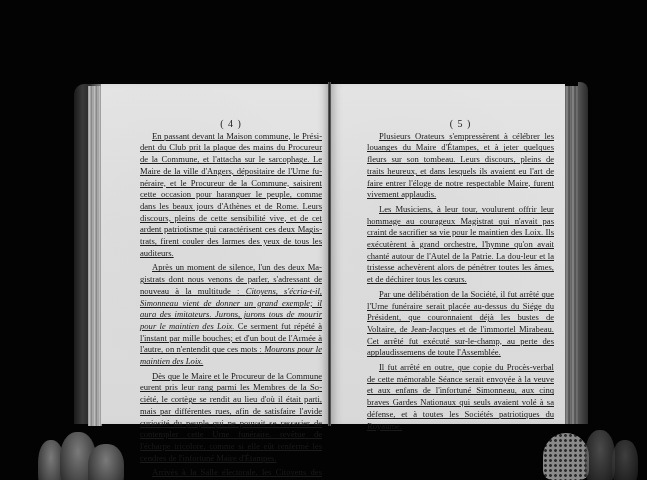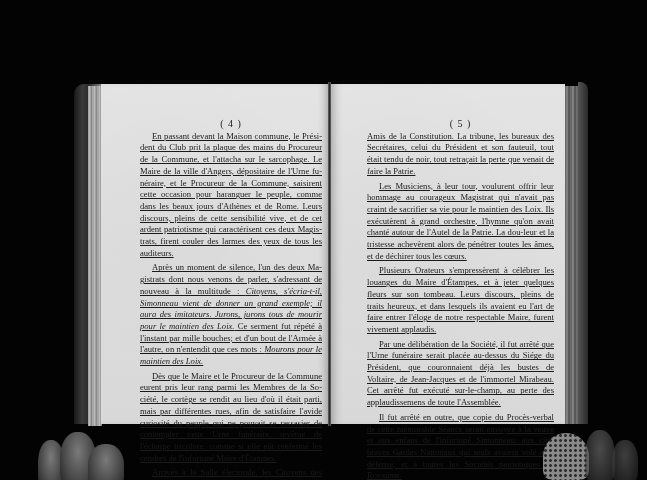--- a/index.html
+++ b/index.html
@@ -92,23 +92,22 @@
         <div class="para"><span>En passant devant la Maison commune, le Prési-dent du Club prit la plaque des mains du Procureur de la Commune, et l'attacha sur le sarcophage. Le Maire de la ville d'Angers, dépositaire de l'Urne fu-néraire, et le Procureur de la Commune, saisirent cette occasion pour haranguer le peuple, comme dans les beaux jours d'Athènes et de Rome. Leurs discours, pleins de cette sensibilité vive, et de cet ardent patriotisme qui caractérisent ces deux Magis-trats, firent couler des larmes des yeux de tous les auditeurs.</span></div>
         <div class="para"><span>Après un moment de silence, l'un des deux Ma-gistrats dont nous venons de parler, s'adressant de nouveau à la multitude : </span><span class="it">Citoyens, s'écria-t-il, Simonneau vient de donner un grand exemple; il aura des imitateurs. Jurons, jurons tous de mourir pour le maintien des Loix.</span><span> Ce serment fut répété à l'instant par mille bouches; et d'un bout de l'Armée à l'autre, on n'entendit que ces mots : </span><span class="it">Mourons pour le maintien des Loix.</span></div>
         <div class="para"><span>Dès que le Maire et le Procureur de la Commune eurent pris leur rang parmi les Membres de la So-ciété, le cortège se rendit au lieu d'où il était parti, mais par différentes rues, afin de satisfaire l'avide curiosité du peuple qui ne pouvait se rassasier de contempler cette Urne funéraire, revêtue de l'écharpe tricolore, comme si elle eût renfermé les cendres de l'infortuné Maire d'Étampes.</span></div>
         <div class="para"><span>Arrivés à la Salle électorale, les Citoyens des deux sexes formèrent une ceinture majestueuse autour des</span></div>
       </div>
   </div>
 
   <div class="text-block text-right">
     <div class="folio">( 5 )</div>
     <div>
-        <div class="para noindent"><span>Amis de la Constitution. La tribune, les bureaux des Secrétaires, celui du Président et son fauteuil, tout était tendu de noir, tout retraçait la perte que venait de faire la Patrie.</span></div>
+        <div class="para"><span>Plusieurs Orateurs s'empressèrent à célébrer les louanges du Maire d'Étampes, et à jeter quelques fleurs sur son tombeau. Leurs discours, pleins de traits heureux, et dans lesquels ils avaient eu l'art de faire entrer l'éloge de notre respectable Maire, furent vivement applaudis.</span></div>
         <div class="para"><span>Les Musiciens, à leur tour, voulurent offrir leur hommage au courageux Magistrat qui n'avait pas craint de sacrifier sa vie pour le maintien des Loix. Ils exécutèrent à grand orchestre, l'hymne qu'on avait chanté autour de l'Autel de la Patrie. La dou-leur et la tristesse achevèrent alors de pénétrer toutes les âmes, et de déchirer tous les cœurs.</span></div>
-        <div class="para"><span>Plusieurs Orateurs s'empressèrent à célébrer les louanges du Maire d'Étampes, et à jeter quelques fleurs sur son tombeau. Leurs discours, pleins de traits heureux, et dans lesquels ils avaient eu l'art de faire entrer l'éloge de notre respectable Maire, furent vivement applaudis.</span></div>
         <div class="para"><span>Par une délibération de la Société, il fut arrêté que l'Urne funéraire serait placée au-dessus du Siége du Président, que couronnaient déjà les bustes de Voltaire, de Jean-Jacques et de l'immortel Mirabeau. Cet arrêté fut exécuté sur-le-champ, au perte des applaudissemens de toute l'Assemblée.</span></div>
         <div class="para"><span>Il fut arrêté en outre, que copie du Procès-verbal de cette mémorable Séance serait envoyée à la veuve et aux enfans de l'infortuné Simonneau, aux cinq braves Gardes Nationaux qui seuls avaient volé à sa défense, et à toutes les Sociétés patriotiques du Royaume.</span></div>
       </div>
   </div>
 
   <div class="finger" style="left:38px;top:440px;width:26px;height:50px;"></div>
   <div class="finger" style="left:60px;top:432px;width:36px;height:56px;"></div>
   <div class="finger" style="left:88px;top:444px;width:36px;height:46px;"></div>
   <div class="thimble"></div>
   <div class="finger" style="left:585px;top:430px;width:30px;height:55px;opacity:.6;"></div>

